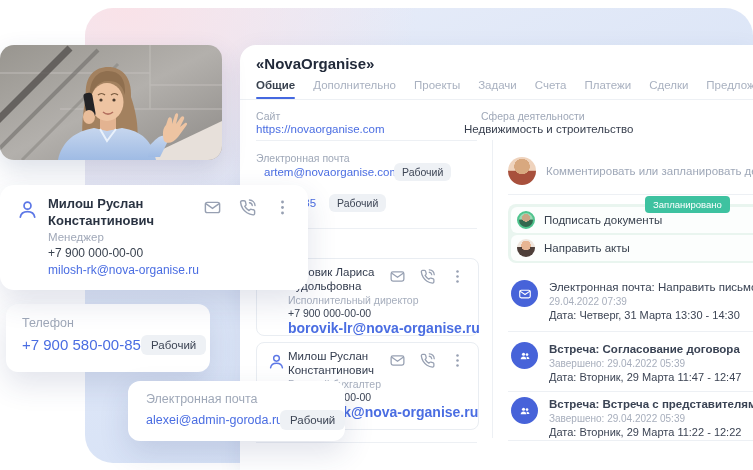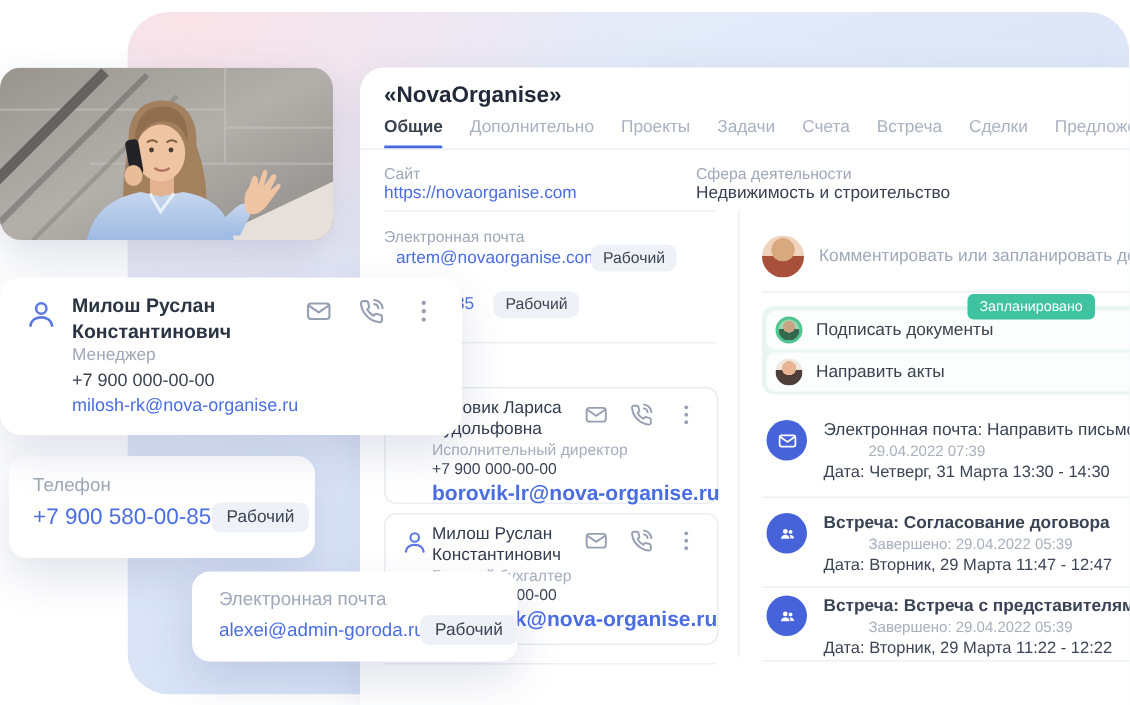--- a/index.html
+++ b/index.html
@@ -111,21 +111,21 @@
   }
   .task-label{font-size:11.5px;color:#39424f;white-space:nowrap;}
 
   .tl-icon{
     left:511px;width:27px;height:27px;border-radius:50%;background:#4763d9;z-index:2;
     display:flex;align-items:center;justify-content:center;color:#fff;
   }
   .tl-icon svg{width:14px;height:14px;display:block;}
   .tl-title{left:549px;font-size:11.5px;color:#3a4354;z-index:2;white-space:nowrap;}
   .tl-title.bold{font-weight:700;}
-  .tl-meta{left:549px;font-size:10px;color:#a7aebc;z-index:2;white-space:nowrap;margin-left:30px;}
+  .tl-meta{left:549px;font-size:10px;color:#a7aebc;z-index:2;white-space:nowrap;}
   .tl-date{left:549px;font-size:11px;color:#3c4454;z-index:2;white-space:nowrap;}
 </style>
 </head>
 <body>
 
 <div class="abs gradient-panel"></div>
 
 <div class="abs photo-card">
   <svg viewBox="0 0 222 115" width="222" height="115">
     <defs>
@@ -164,30 +164,30 @@
 
 <div class="abs crm-panel"></div>
 <div class="abs company-title">«NovaOrganise»</div>
 
 <div class="abs tabs">
   <span class="tab active">Общие</span>
   <span class="tab">Дополнительно</span>
   <span class="tab">Проекты</span>
   <span class="tab">Задачи</span>
   <span class="tab">Счета</span>
-  <span class="tab">Встреча</span>
+  <span class="tab">Платежи</span>
   <span class="tab">Сделки</span>
   <span class="tab">Предложения</span>
 
 </div>
 <div class="abs hdr-divider"></div>
 
 <div class="abs field-label" style="left:256px;top:110px;">Сайт</div>
 <div class="abs field-value link" style="left:256px;top:123px;cursor:pointer;">https://novaorganise.com</div>
-<div class="abs field-label" style="left:464px;top:110px;">Сфера деятельности</div>
+<div class="abs field-label" style="left:481px;top:110px;">Сфера деятельности</div>
 <div class="abs field-value" style="left:464px;top:123px;">Недвижимость и строительство</div>
 <div class="abs divider-h" style="left:256px;top:140px;width:221px;"></div>
 <div class="abs divider-v" style="left:492px;top:140px;height:298px;"></div>
 
 <div class="abs field-label" style="left:256px;top:152px;">Электронная почта</div>
 <div class="abs field-value link" style="left:252px;top:166px;cursor:pointer;margin-left:12px;">artem@novaorganise.com</div>
 <span class="abs badge" style="left:394px;top:163px;">Рабочий</span>
 
 <div class="abs field-value link" style="left:225px;top:197px;cursor:pointer;">+7 900 580-00-85</div>
 <span class="abs badge" style="left:329px;top:194px;">Рабочий</span>

